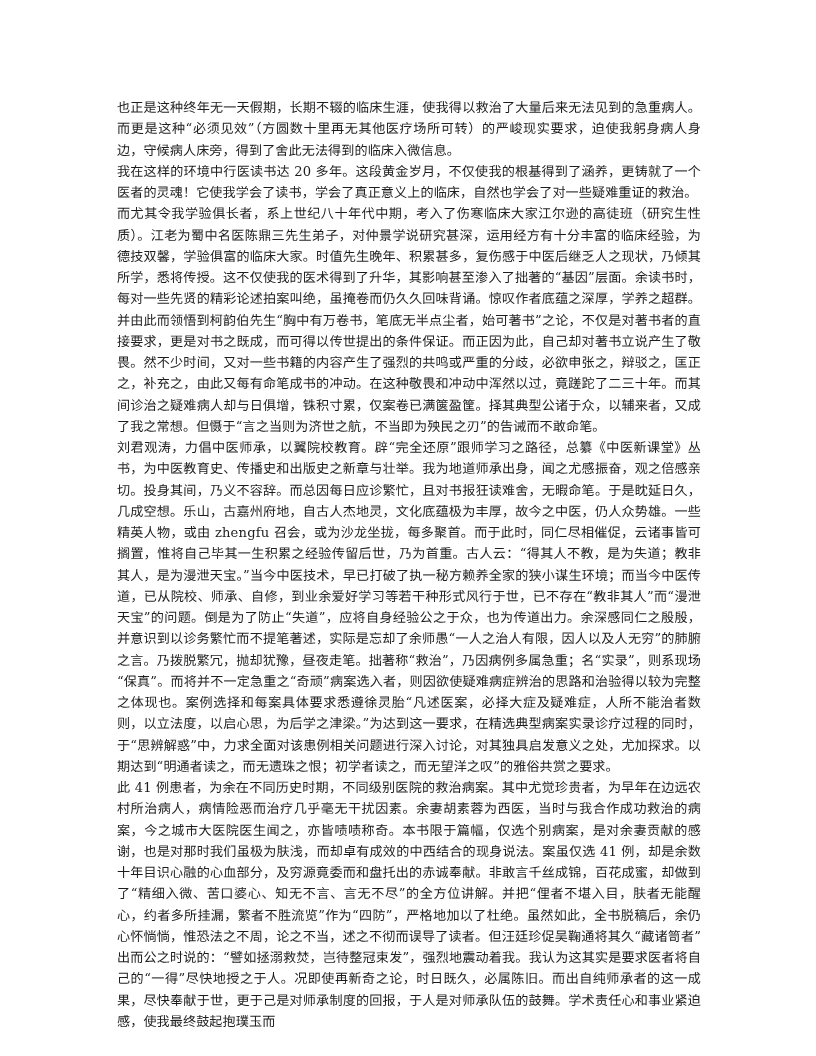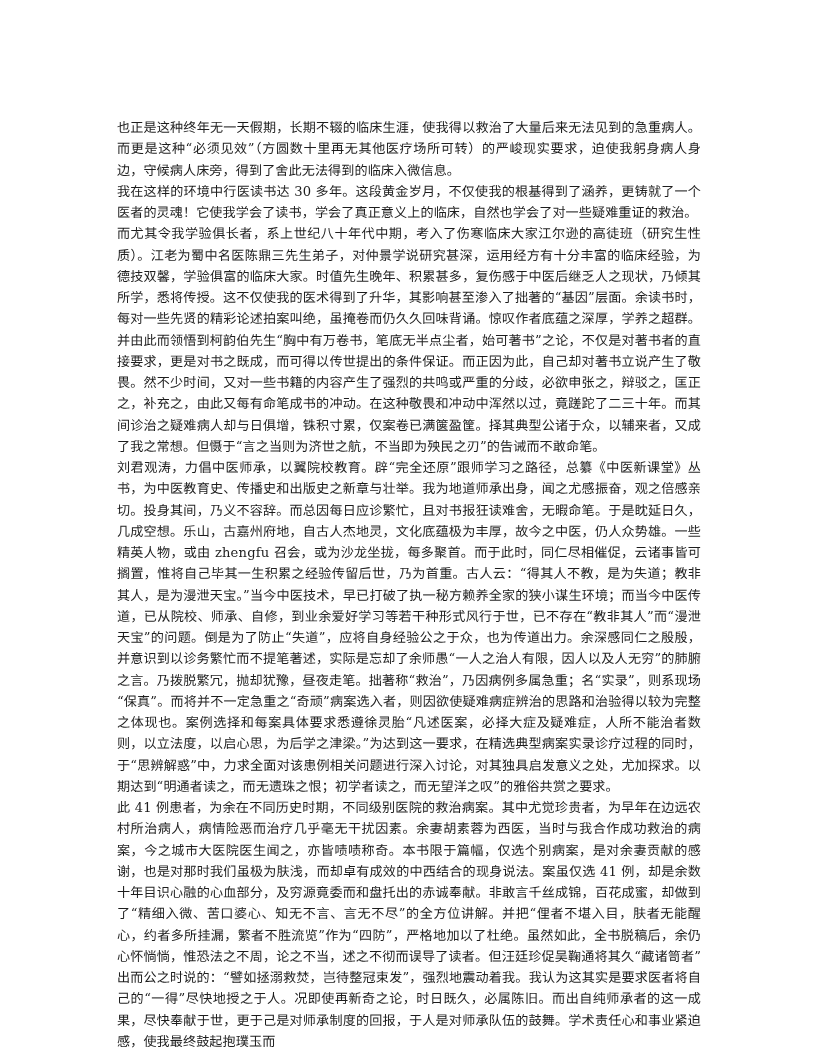--- a/index.html
+++ b/index.html
@@ -21,21 +21,20 @@
     width: 816px;
     height: 1056px;
     background: #ffffff;
     box-sizing: border-box;
   }
   .text-column {
     position: absolute;
     left: 117px;
     top: 97px;
     width: 584px;
-    margin-top: 20px;
   }
   .para {
     margin: 0;
     padding: 0;
     font-size: 13.1px;
     line-height: 21.25px;
     text-align: justify;
     text-justify: inter-character;
     text-align-last: left;
     letter-spacing: 0.1px;
@@ -47,18 +46,18 @@
     font-family: "DejaVu Serif", "Liberation Serif", serif;
     letter-spacing: 0.2px;
   }
 </style>
 </head>
 <body>
 
 <div class="page">
   <div class="text-column">
     <p class="para">也正是这种终年无一天假期，长期不辍的临床生涯，使我得以救治了大量后来无法见到的急重病人。而更是这种“必须见效”（方圆数十里再无其他医疗场所可转）的严峻现实要求，迫使我躬身病人身边，守候病人床旁，得到了舍此无法得到的临床入微信息。</p>
-    <p class="para">我在这样的环境中行医读书达 <span class="lat">30</span> 多年。这段黄金岁月，不仅使我的根基得到了涵养，更铸就了一个医者的灵魂！它使我学会了读书，学会了真正意义上的临床，自然也学会了对一些疑难重证的救治。</p>
+    <p class="para">我在这样的环境中行医读书达 <span class="lat">20</span> 多年。这段黄金岁月，不仅使我的根基得到了涵养，更铸就了一个医者的灵魂！它使我学会了读书，学会了真正意义上的临床，自然也学会了对一些疑难重证的救治。</p>
     <p class="para">而尤其令我学验俱长者，系上世纪八十年代中期，考入了伤寒临床大家江尔逊的高徒班（研究生性质）。江老为蜀中名医陈鼎三先生弟子，对仲景学说研究甚深，运用经方有十分丰富的临床经验，为德技双馨，学验俱富的临床大家。时值先生晚年、积累甚多，复伤感于中医后继乏人之现状，乃倾其所学，悉将传授。这不仅使我的医术得到了升华，其影响甚至渗入了拙著的“基因”层面。余读书时，每对一些先贤的精彩论述拍案叫绝，虽掩卷而仍久久回味背诵。惊叹作者底蕴之深厚，学养之超群。并由此而领悟到柯韵伯先生“胸中有万卷书，笔底无半点尘者，始可著书”之论，不仅是对著书者的直接要求，更是对书之既成，而可得以传世提出的条件保证。而正因为此，自己却对著书立说产生了敬畏。然不少时间，又对一些书籍的内容产生了强烈的共鸣或严重的分歧，必欲申张之，辩驳之，匡正之，补充之，由此又每有命笔成书的冲动。在这种敬畏和冲动中浑然以过，竟蹉跎了二三十年。而其间诊治之疑难病人却与日俱增，铢积寸累，仅案卷已满箧盈筐。择其典型公诸于众，以辅来者，又成了我之常想。但慑于“言之当则为济世之航，不当即为殃民之刃”的告诫而不敢命笔。</p>
     <p class="para">刘君观涛，力倡中医师承，以翼院校教育。辟“完全还原”跟师学习之路径，总纂《中医新课堂》丛书，为中医教育史、传播史和出版史之新章与壮举。我为地道师承出身，闻之尤感振奋，观之倍感亲切。投身其间，乃义不容辞。而总因每日应诊繁忙，且对书报狂读难舍，无暇命笔。于是眈延日久，几成空想。乐山，古嘉州府地，自古人杰地灵，文化底蕴极为丰厚，故今之中医，仍人众势雄。一些精英人物，或由 <span class="lat">zhengfu</span> 召会，或为沙龙坐拢，每多聚首。而于此时，同仁尽相催促，云诸事皆可搁置，惟将自己毕其一生积累之经验传留后世，乃为首重。古人云：“得其人不教，是为失道；教非其人，是为漫泄天宝。”当今中医技术，早已打破了执一秘方赖养全家的狭小谋生环境；而当今中医传道，已从院校、师承、自修，到业余爱好学习等若干种形式风行于世，已不存在“教非其人”而“漫泄天宝”的问题。倒是为了防止“失道”，应将自身经验公之于众，也为传道出力。余深感同仁之殷殷，并意识到以诊务繁忙而不提笔著述，实际是忘却了余师愚“一人之治人有限，因人以及人无穷”的肺腑之言。乃拨脱繁冗，抛却犹豫，昼夜走笔。拙著称“救治”，乃因病例多属急重；名“实录”，则系现场“保真”。而将并不一定急重之“奇顽”病案选入者，则因欲使疑难病症辨治的思路和治验得以较为完整之体现也。案例选择和每案具体要求悉遵徐灵胎“凡述医案，必择大症及疑难症，人所不能治者数则，以立法度，以启心思，为后学之津梁。”为达到这一要求，在精选典型病案实录诊疗过程的同时，于“思辨解惑”中，力求全面对该患例相关问题进行深入讨论，对其独具启发意义之处，尤加探求。以期达到“明通者读之，而无遗珠之恨；初学者读之，而无望洋之叹”的雅俗共赏之要求。</p>
     <p class="para">此 <span class="lat">41</span> 例患者，为余在不同历史时期，不同级别医院的救治病案。其中尤觉珍贵者，为早年在边远农村所治病人，病情险恶而治疗几乎毫无干扰因素。余妻胡素蓉为西医，当时与我合作成功救治的病案，今之城市大医院医生闻之，亦皆啧啧称奇。本书限于篇幅，仅选个别病案，是对余妻贡献的感谢，也是对那时我们虽极为肤浅，而却卓有成效的中西结合的现身说法。案虽仅选 <span class="lat">41</span> 例，却是余数十年目识心融的心血部分，及穷源竟委而和盘托出的赤诚奉献。非敢言千丝成锦，百花成蜜，却做到了“精细入微、苦口婆心、知无不言、言无不尽”的全方位讲解。并把“俚者不堪入目，肤者无能醒心，约者多所挂漏，繁者不胜流览”作为“四防”，严格地加以了杜绝。虽然如此，全书脱稿后，余仍心怀惝惝，惟恐法之不周，论之不当，述之不彻而误导了读者。但汪廷珍促吴鞠通将其久“藏诸笥者”出而公之时说的：“譬如拯溺救焚，岂待整冠束发”，强烈地震动着我。我认为这其实是要求医者将自己的“一得”尽快地授之于人。况即使再新奇之论，时日既久，必属陈旧。而出自纯师承者的这一成果，尽快奉献于世，更于己是对师承制度的回报，于人是对师承队伍的鼓舞。学术责任心和事业紧迫感，使我最终鼓起抱璞玉而</p>
   </div>
 </div>
 
 </body></html>

